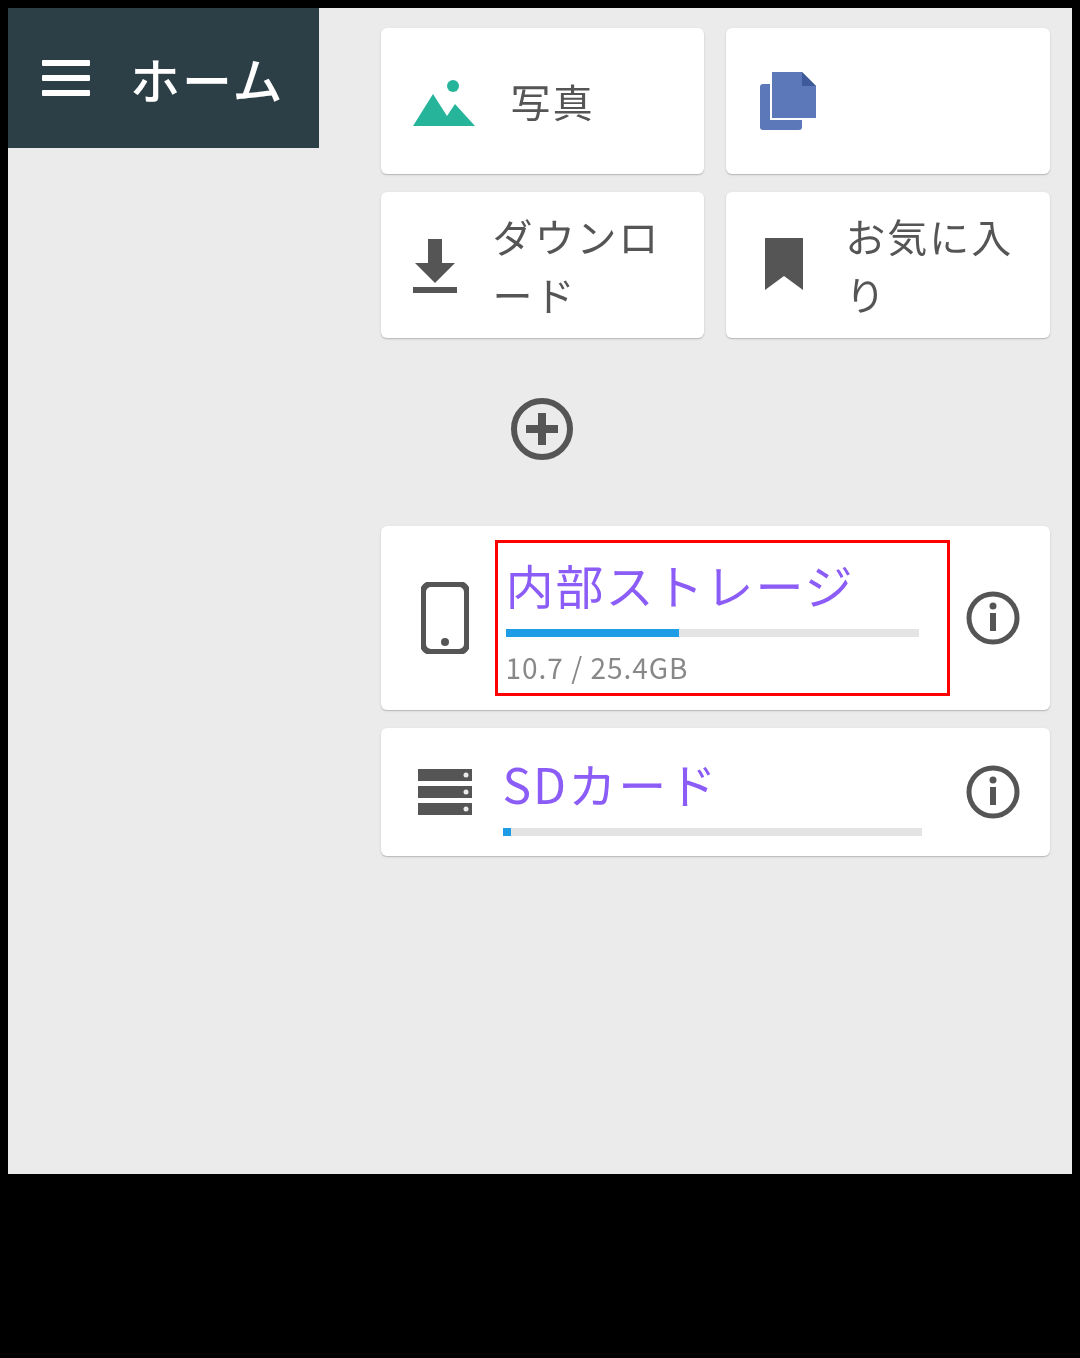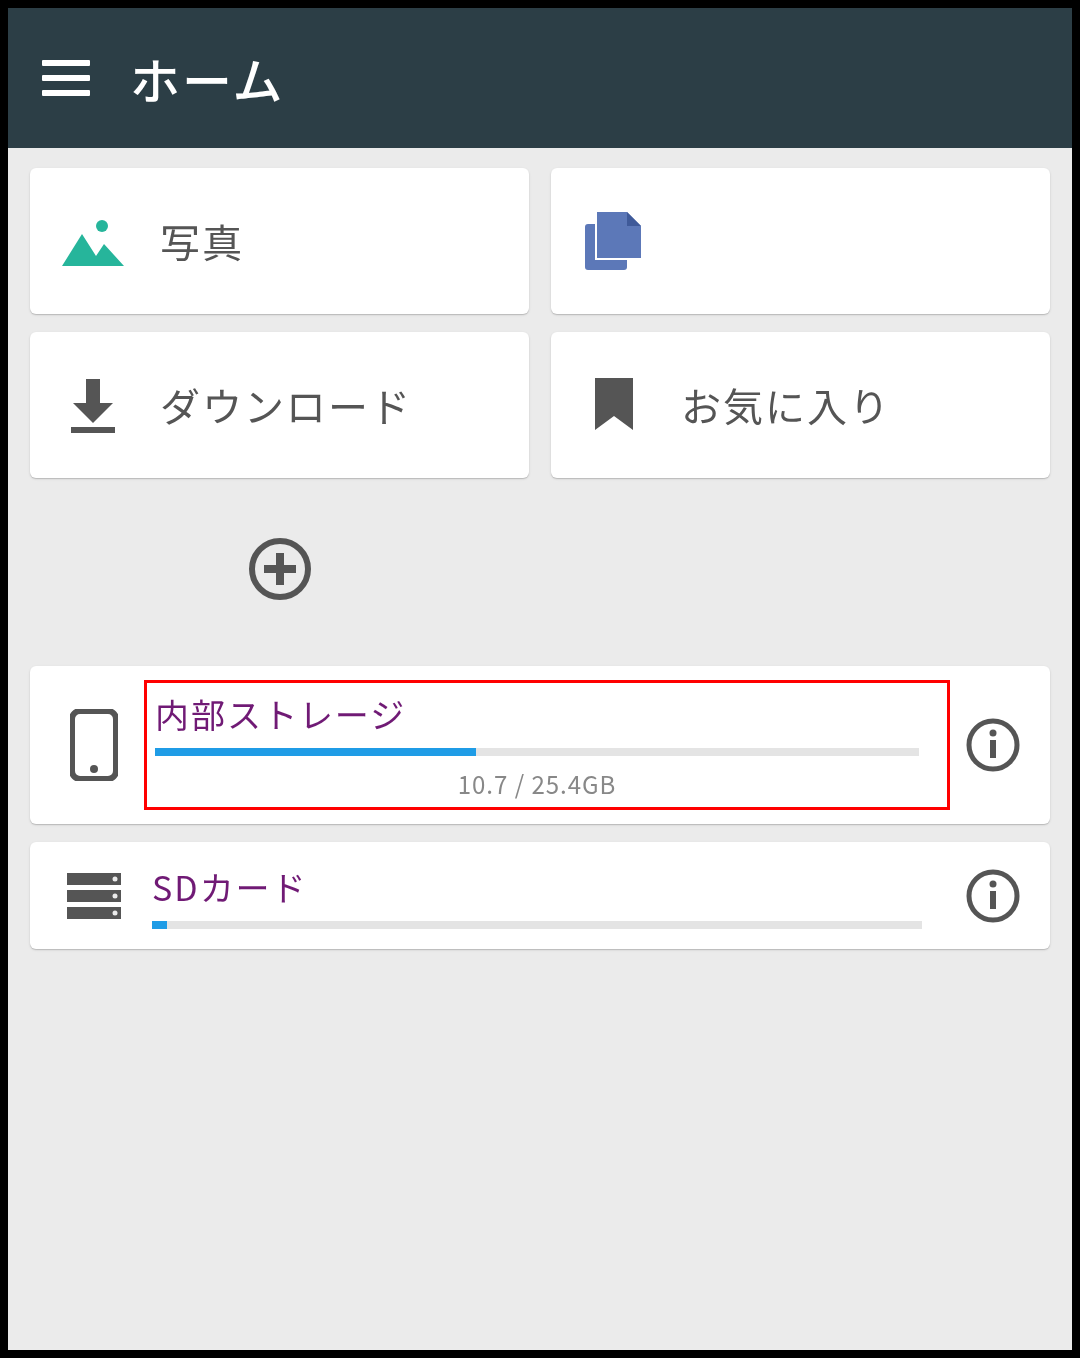--- a/index.html
+++ b/index.html
@@ -5,42 +5,43 @@
   * { box-sizing: border-box; margin: 0; padding: 0; }
   html, body { width: 1080px; height: 1358px; }
   body {
     font-family: "Hiragino Kaku Gothic ProN", "Meiryo", "Noto Sans JP", sans-serif;
     background: #000;
     overflow: hidden;
   }
   .frame {
     position: absolute;
     left: 8px; top: 8px;
-    width: 1064px; height: 1342px;
+    width: 1064px; height: 1166px;
     background: #ebebeb;
     display: flex;
-    flex-direction: column;
+    flex-direction: row;
+    gap: 16px;
   }
   .header {
     height: 140px;
     background: #2c3e46;
     display: flex;
     align-items: center;
     padding: 0 34px;
     gap: 40px;
   }
   .hamburger {
     width: 48px; height: 48px;
     display: flex; flex-direction: column; justify-content: center; gap: 9px;
     cursor: pointer;
   }
   .hamburger span { display:block; height:6px; width:48px; background:#fff; border-radius:1px; }
   .title { color:#fff; font-size:50px; font-weight:500; letter-spacing:2px; }
 
-  .content { flex:1; padding: 20px 22px 0 22px; display:flex; flex-direction:column; gap:18px; }
+  .content { flex:1; padding: 20px 22px 0 22px; display:flex; flex-direction:column; gap:18px;margin-left:24px; }
 
   .grid { display:grid; grid-template-columns: 1fr 1fr; gap: 18px 22px; }
   .card {
     background:#fff;
     border-radius:6px;
     height:146px;
     box-shadow: 0 1px 1px rgba(0,0,0,0.15), 0 1px 3px rgba(0,0,0,0.1);
     display:flex;
     align-items:center;
     padding: 0 28px;
@@ -63,24 +64,24 @@
     border-radius:6px;
     box-shadow: 0 1px 1px rgba(0,0,0,0.15), 0 1px 3px rgba(0,0,0,0.1);
     padding: 14px 24px 14px 24px;
     display:flex;
     align-items:center;
     gap: 10px;
   }
   .storage-icon { width:80px; display:flex; justify-content:center; }
   .storage-body { flex:1; padding: 6px 28px 6px 8px; position:relative; }
   .storage-body.highlighted { border: 3px solid #ff0000; }
-  .storage-title { font-size:34px; color:#701a75; letter-spacing:2px; margin-bottom:10px; }
+  .storage-title { font-size:48px; color:#8b5cf6; letter-spacing:2px; margin-bottom:10px; }
   .progress-track { width:100%; height:8px; background:#e4e4e4; position:relative; }
   .progress-fill { position:absolute; left:0; top:0; height:100%; background:#1f9ce6; }
-  .storage-usage { text-align:center; font-size:24px; color:#888; margin-top:10px; letter-spacing:1px; }
+  .storage-usage { text-align:left; font-size:28px; color:#888; margin-top:10px; letter-spacing:1px; }
   .info-btn { width:66px; height:66px; display:flex; align-items:center; justify-content:center; cursor:pointer; }
 </style>
 </head>
 <body>
 
 <div class="frame">
 
   <div class="header">
     <div class="hamburger">
       <span></span>

